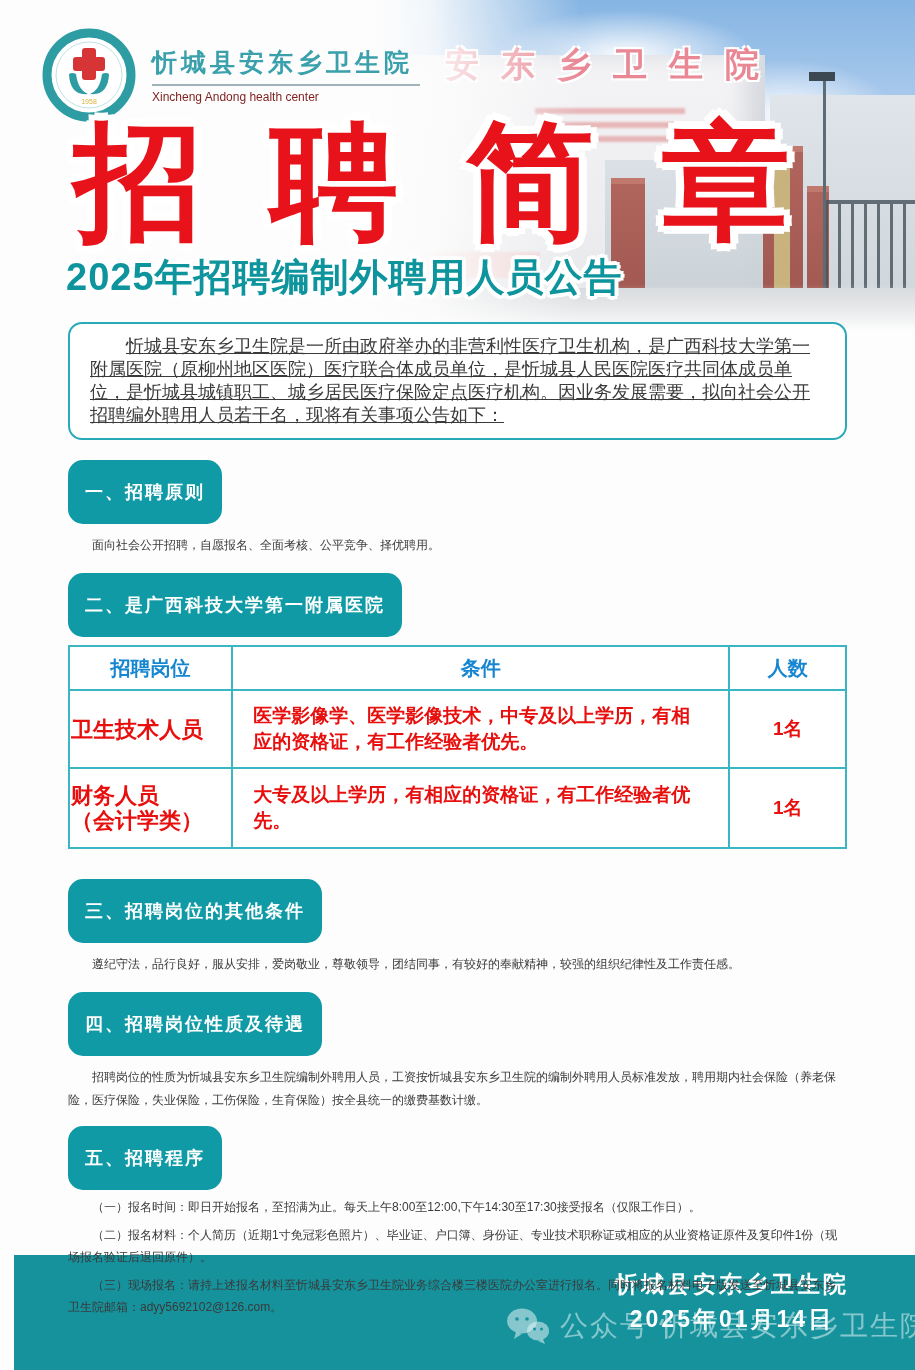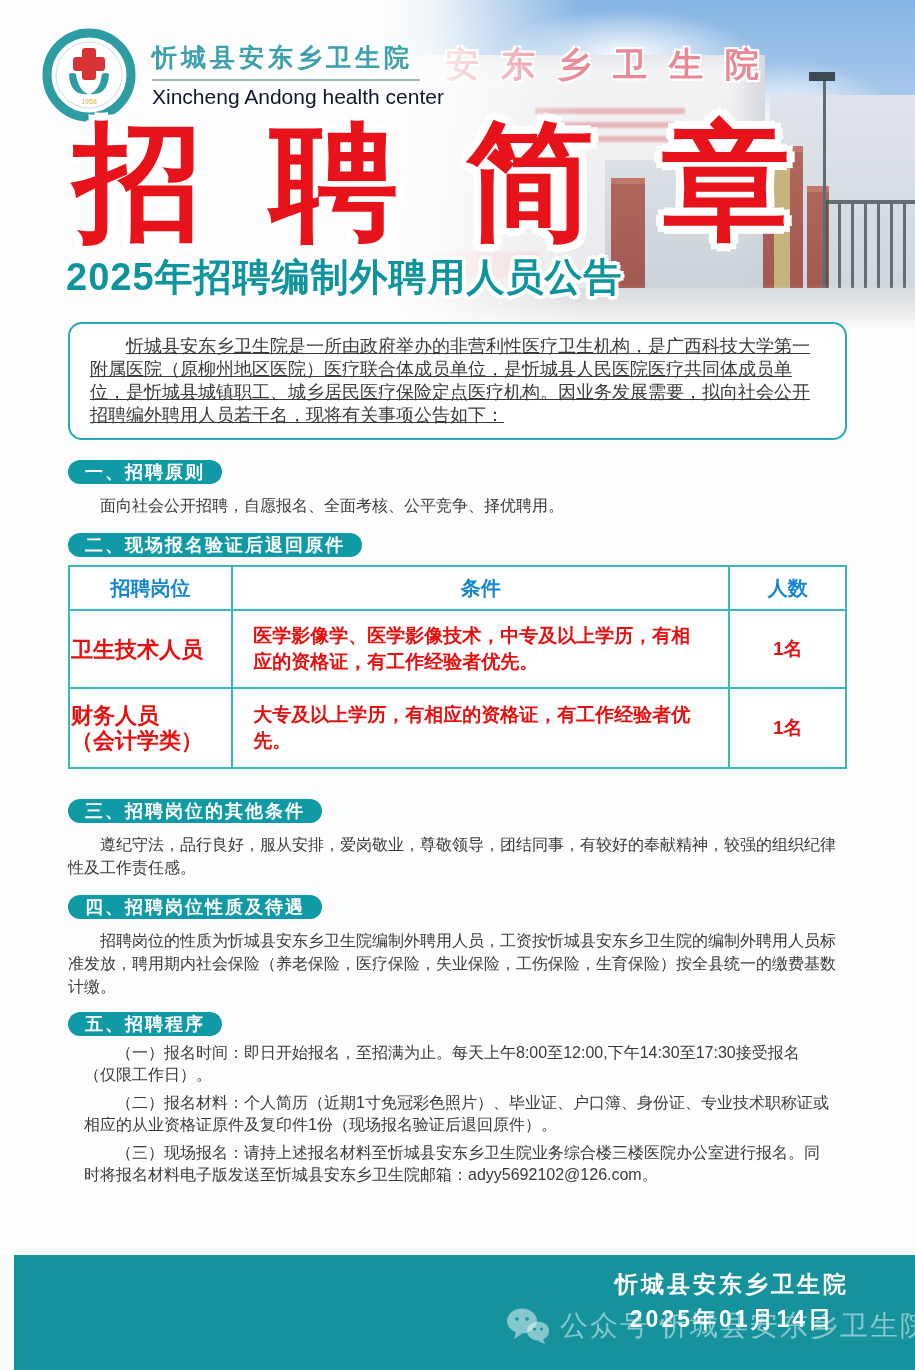--- a/index.html
+++ b/index.html
@@ -36,39 +36,39 @@
   .lamp-panel { position:absolute; left:434px; top:72px; width:26px; height:9px; background:#3c4852; }
   .road { position:absolute; left:0; bottom:0; width:100%; height:42px; background:linear-gradient(180deg,#d6d9dc,#c6cacd); }
   .fade-left { position:absolute; inset:0; background:linear-gradient(90deg,#fdfdfd 0%,rgba(253,253,253,0.9) 10%,rgba(253,253,253,0) 38%); }
   .fade-bottom { position:absolute; left:0; bottom:0; width:100%; height:46px; background:linear-gradient(0deg,#fdfdfd 0%,rgba(253,253,253,0) 100%); }
 
   
   .logo-row { position:absolute; left:42px; top:28px; display:flex; align-items:center; z-index:3; }
   .org-names { margin-left:16px; }
   .org-cn { font-size:25px; font-weight:bold; color:#39a0ac; letter-spacing:4px; }
   .org-divider { width:268px; height:2px; background:#9fb3b8; margin:5px 0 4px; }
-  .org-en { font-size:21px; color:#0f172a; }
+  .org-en { font-size:12px; color:#7f1d1d; }
 
   .main-title { position:absolute; left:74px; top:118px; z-index:3; margin:0;
        font-size:128px; line-height:1.0; font-weight:bold; color:#e8131a; letter-spacing:68px; white-space:nowrap;
        text-shadow:-6px -6px 0 #fff,6px -6px 0 #fff,-6px 6px 0 #fff,6px 6px 0 #fff,-8px 0 0 #fff,8px 0 0 #fff,0 -8px 0 #fff,0 8px 0 #fff; }
   .subtitle { position:absolute; left:66px; top:252px; z-index:3; margin:0;
        font-size:38px; font-weight:bold; color:#0e949c; letter-spacing:1px; white-space:nowrap;
        text-shadow:-3px -3px 0 #fff,3px -3px 0 #fff,-3px 3px 0 #fff,3px 3px 0 #fff,-4px 0 0 #fff,4px 0 0 #fff,0 -4px 0 #fff,0 4px 0 #fff; }
 
   
   .content { position:absolute; left:68px; top:322px; width:779px; z-index:2; color:#3a3a3a; }
   .intro-box { border:2px solid #2aa9b8; border-radius:14px; padding:11px 20px; background:#fff; }
   .intro-box p { margin:0; font-size:18px; line-height:23px; text-indent:2em;text-decoration:underline; }
 
   .pill { display:inline-block; background:#0f9aa6; color:#fff; font-size:18px; font-weight:bold;
-          padding:0 17px; border-radius:15px; letter-spacing:2px; }
+          padding:20px 17px; border-radius:15px; letter-spacing:2px; }
   .mt20 { margin-top:20px; } .mt16 { margin-top:16px; } .mt30 { margin-top:30px; } .mt14 { margin-top:14px; }
-  .body-text { margin:10px 0 0; font-size:16px; line-height:23px; text-indent:2em; }
-  .proc { margin:6px 16px 0; line-height:22px; }
+  .body-text { margin:10px 0 0; font-size:12px; line-height:23px; text-indent:2em; }
+  .proc { margin:6px 0 0; line-height:22px; }
 
   table.jobs { width:100%; border-collapse:collapse; margin-top:8px; background:#fff; }
   table.jobs th, table.jobs td { border:2px solid #3ab5c2; }
   table.jobs th { height:40px; color:#1686d0; font-size:20px; font-weight:bold; text-align:center; }
   td.pos { width:21%; text-align:left; font-size:22px; font-weight:bold; color:#e8100e; white-space:pre-line; line-height:25px; }
   td.req { width:64%; padding:8px 20px; font-size:19px; font-weight:bold; color:#e8100e; line-height:26px; }
   td.cnt { width:15%; text-align:center; font-size:19px; font-weight:bold; color:#e8100e; }
   tr.r1 td { height:60px; }
   tr.r2 td { height:62px; }
 
@@ -130,21 +130,21 @@
 
   <div class="content">
 
     <div class="intro-box">
       <p>忻城县安东乡卫生院是一所由政府举办的非营利性医疗卫生机构，是广西科技大学第一附属医院（原柳州地区医院）医疗联合体成员单位，是忻城县人民医院医疗共同体成员单位，是忻城县城镇职工、城乡居民医疗保险定点医疗机构。因业务发展需要，拟向社会公开招聘编外聘用人员若干名，现将有关事项公告如下：</p>
     </div>
 
     <div><span class="pill mt20">一、招聘原则</span></div>
     <p class="body-text">面向社会公开招聘，自愿报名、全面考核、公平竞争、择优聘用。</p>
 
-    <div><span class="pill mt16">二、现场报名验证后退回原件</span></div>
+    <div><span class="pill mt16">二、是广西科技大学第一附属医院</span></div>
 
     <table class="jobs">
       <tbody>
           <tr>
         <th>招聘岗位</th>
         <th>条件</th>
         <th>人数</th>
       </tr>
       <tr class="r1">
         <td class="pos">卫生技术人员</td>

